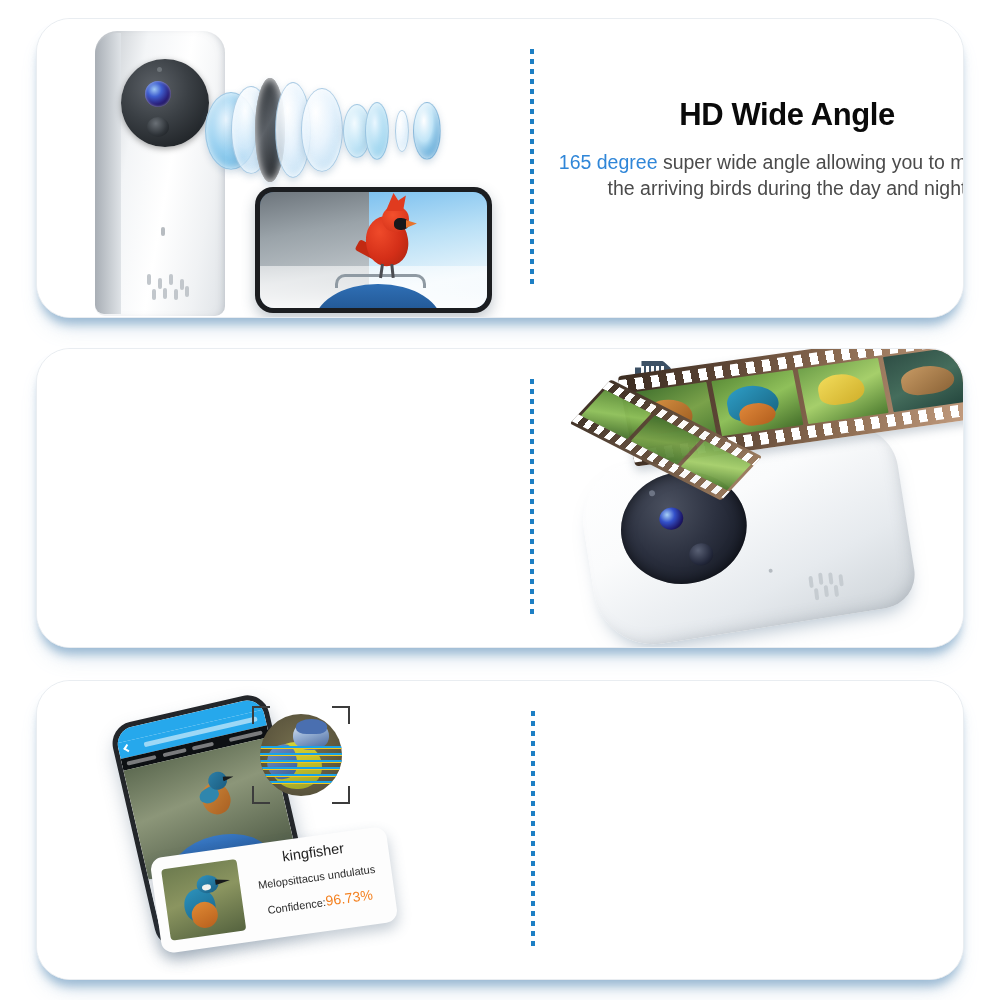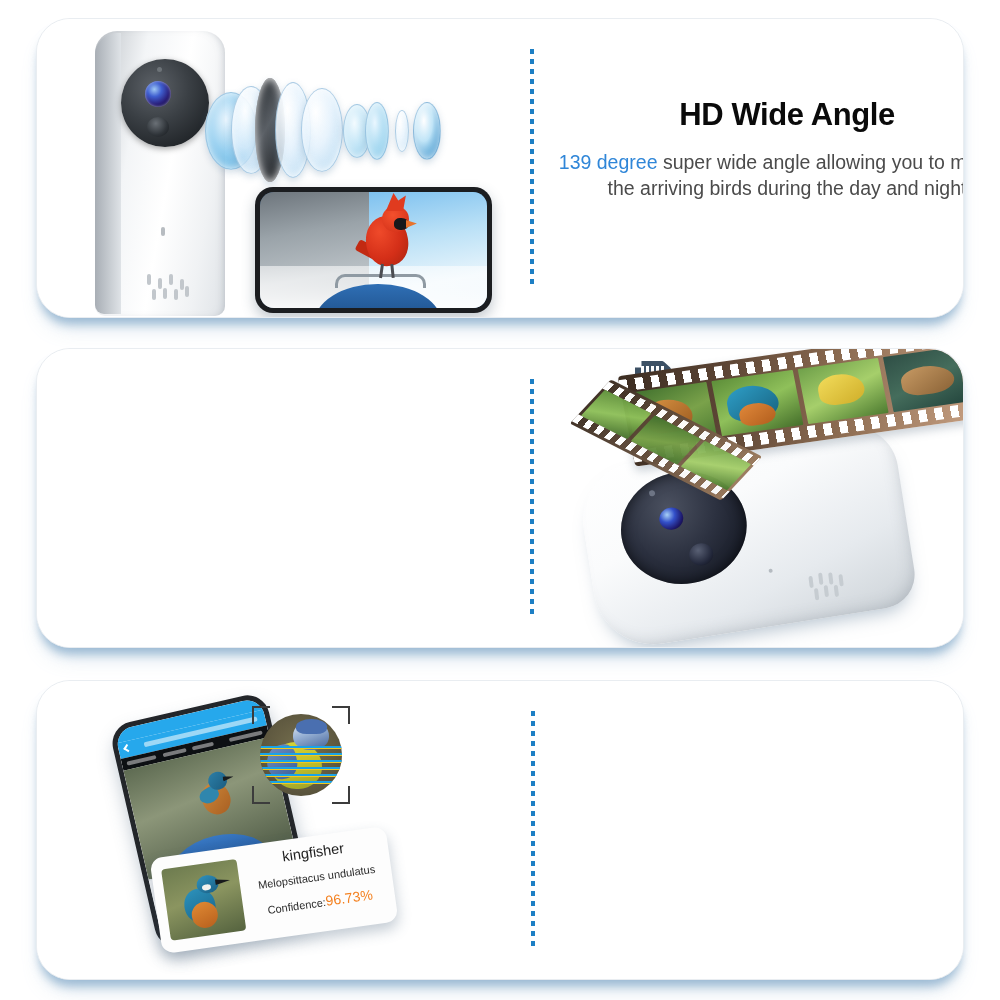--- a/index.html
+++ b/index.html
@@ -343,21 +343,21 @@
               <div class="card-leg" style="left:31px;top:66px;transform:rotate(-6deg)"></div>
             </div>
           </div>
         </div>
       </div>
 
       <div class="divider"></div>
 
       <div class="text-col" id="text-1">
         <div class="feat-title">HD Wide Angle</div>
-        <div class="feat-body"><span class="accent">139 degree</span><span> super wide angle allowing you to monitor the arriving birds during the day and night</span></div>
+        <div class="feat-body"><span class="accent">165 degree</span><span> super wide angle allowing you to monitor the arriving birds during the day and night</span></div>
       </div>
     </div>
   </div>
 
   <div class="card" id="card-2">
     <div class="card-inner">
 
       <div class="divider"></div>
 
       <div class="p2-art">

